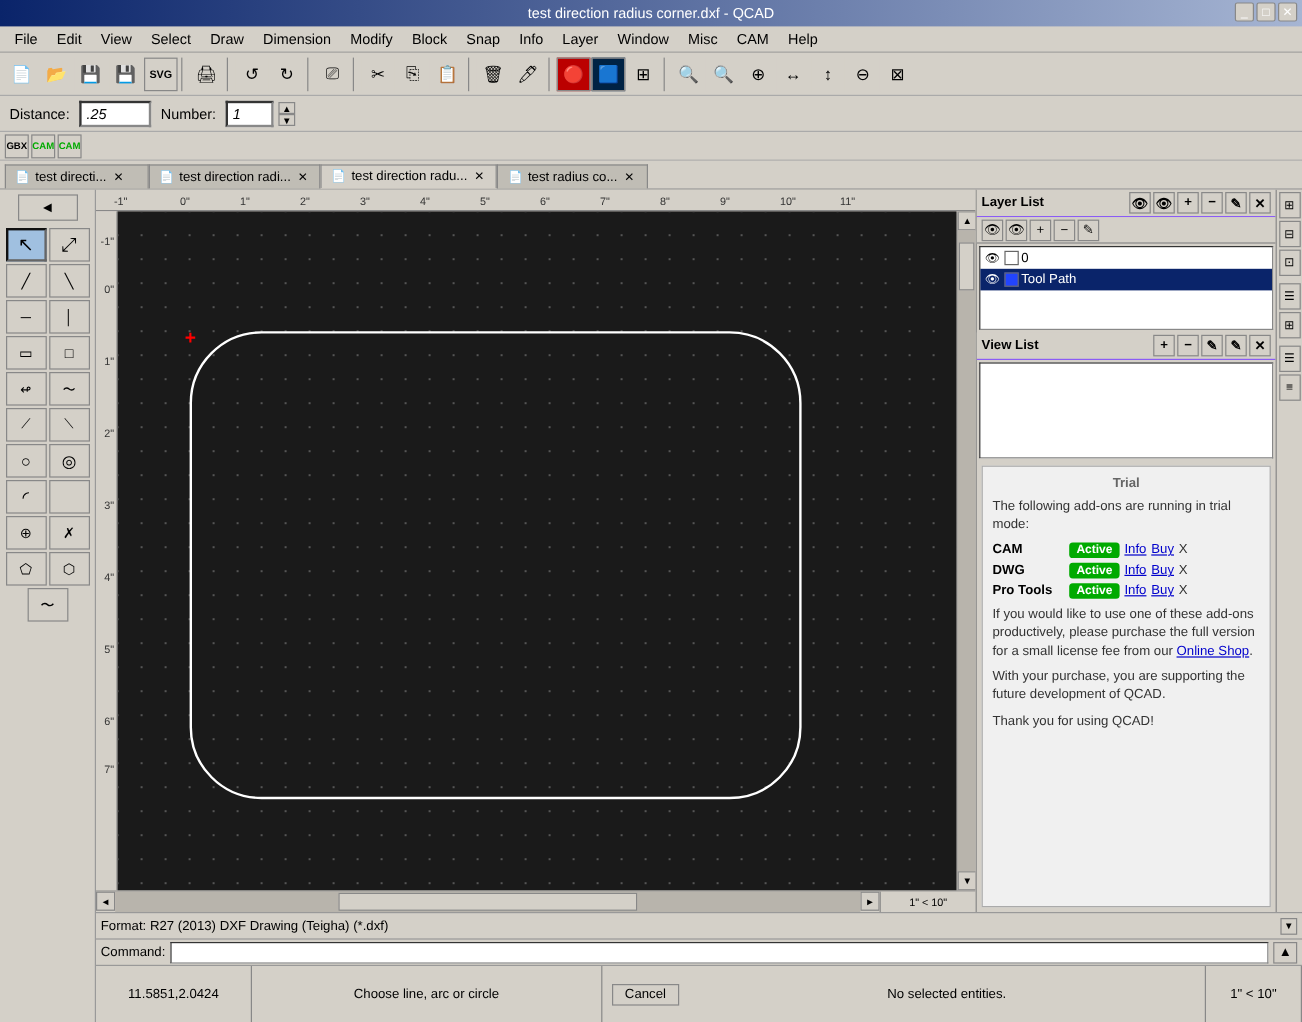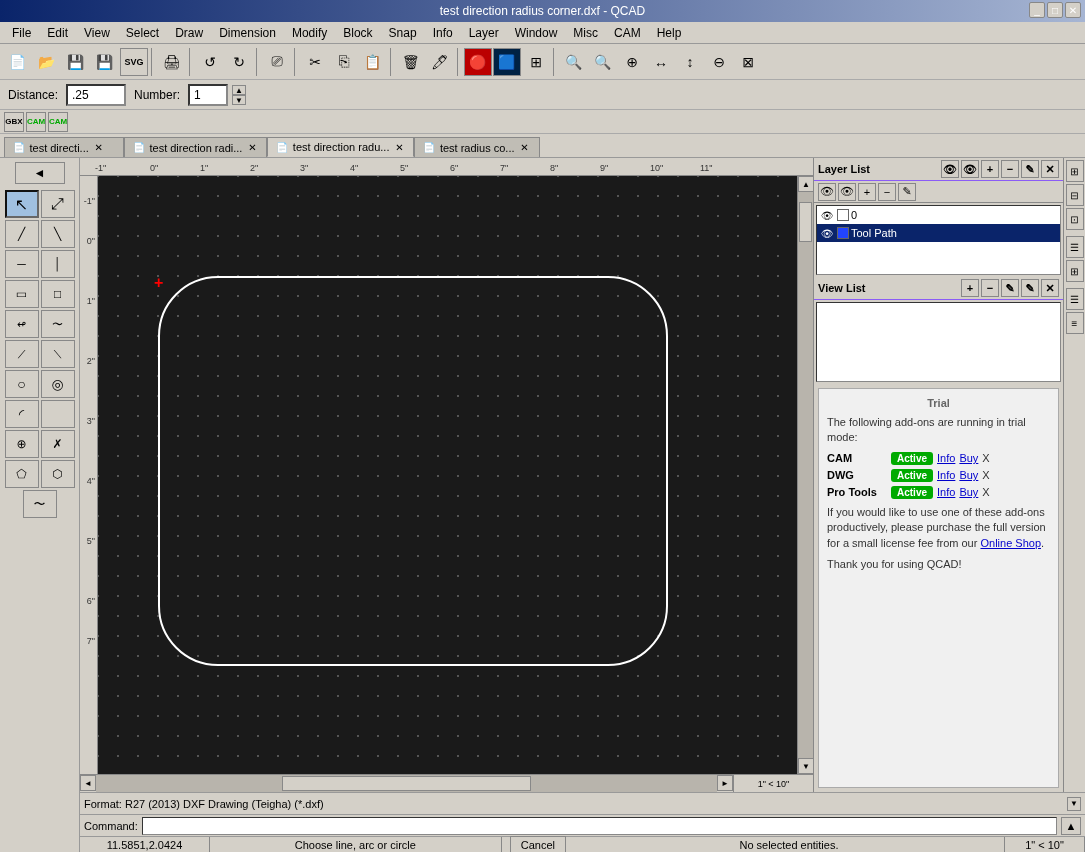--- a/index.html
+++ b/index.html
@@ -81,20 +81,21 @@
       gap: 8px;
       font-size: 12px;
     }
     .prop-label { font-size: 12px; }
     .prop-input {
       border: 2px inset #888;
       background: white;
       height: 22px;
       padding: 0 4px;
       font-size: 12px;
+      font-style: italic;
     }
 
     
     #toolbar2 {
       background: #d4d0c8;
       height: 24px;
       display: flex;
       align-items: center;
       padding: 0 4px;
       border-bottom: 1px solid #aaa;
@@ -461,21 +462,21 @@
       height: 18px;
       background: white;
       border: 1px inset #888;
       padding: 0 4px;
       font-size: 11px;
     }
     .cmd-label { font-size: 11px; }
 
     
     #infobar {
-      height: 16px;
+      height: 48px;
       background: #d4d0c8;
       border-top: 1px solid #999;
       display: flex;
       align-items: stretch;
     }
     .info-cell {
       border-right: 1px solid #888;
       padding: 2px 6px;
       font-size: 11px;
       display: flex;
@@ -838,20 +839,21 @@
               <span class="addon-name">Pro Tools</span>
               <span class="addon-active">Active</span>
               <span class="addon-link">Info</span>
               <span class="addon-link">Buy</span>
               <span class="addon-x">X</span>
             </div>
 
             <div class="trial-text" style="margin-top:6px;">
               If you would like to use one of these add-ons productively, please purchase the full version for a small license fee from our <span class="link-blue">Online Shop</span>.
             </div>
+            <div class="trial-text">With your purchase, you are supporting the future development of QCAD.</div>
             <div class="trial-text">Thank you for using QCAD!</div>
           </div>
 
         </div>
 
         <div id="farright">
           <div class="fr-btn">⊞</div>
           <div class="fr-btn">⊟</div>
           <div class="fr-btn">⊡</div>
           <div class="fr-btn" style="margin-top:4px;">☰</div>

